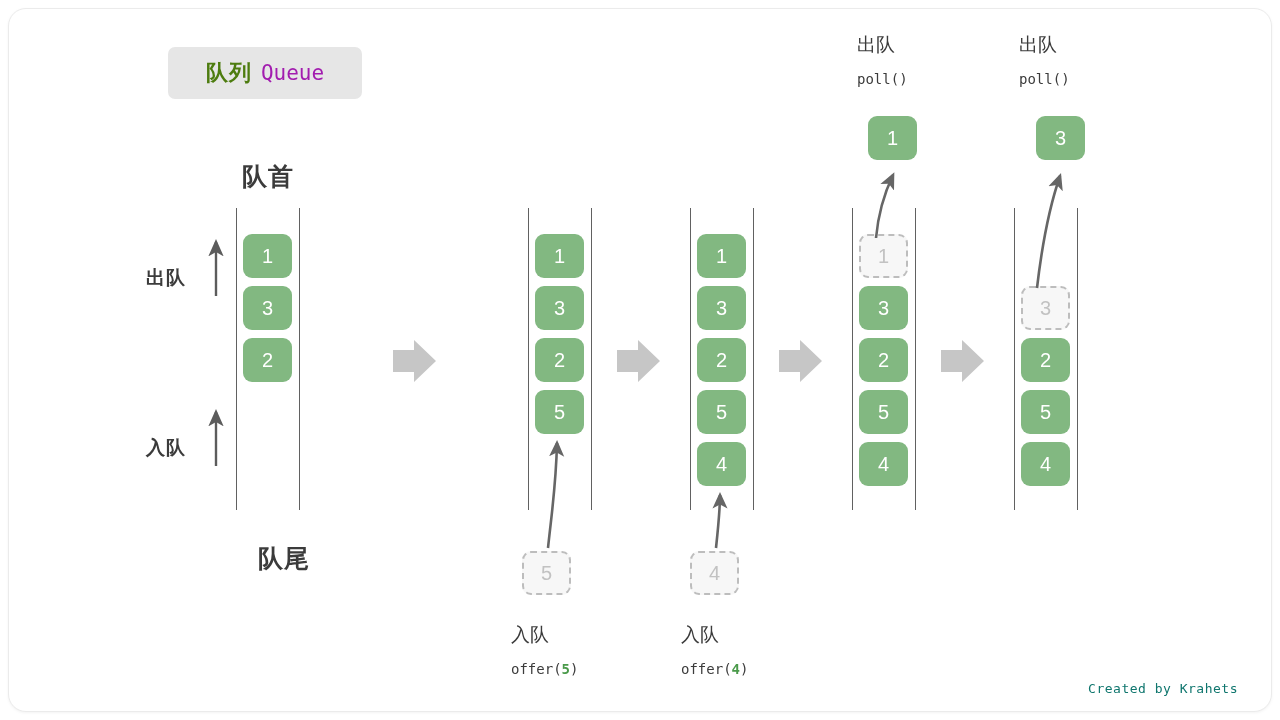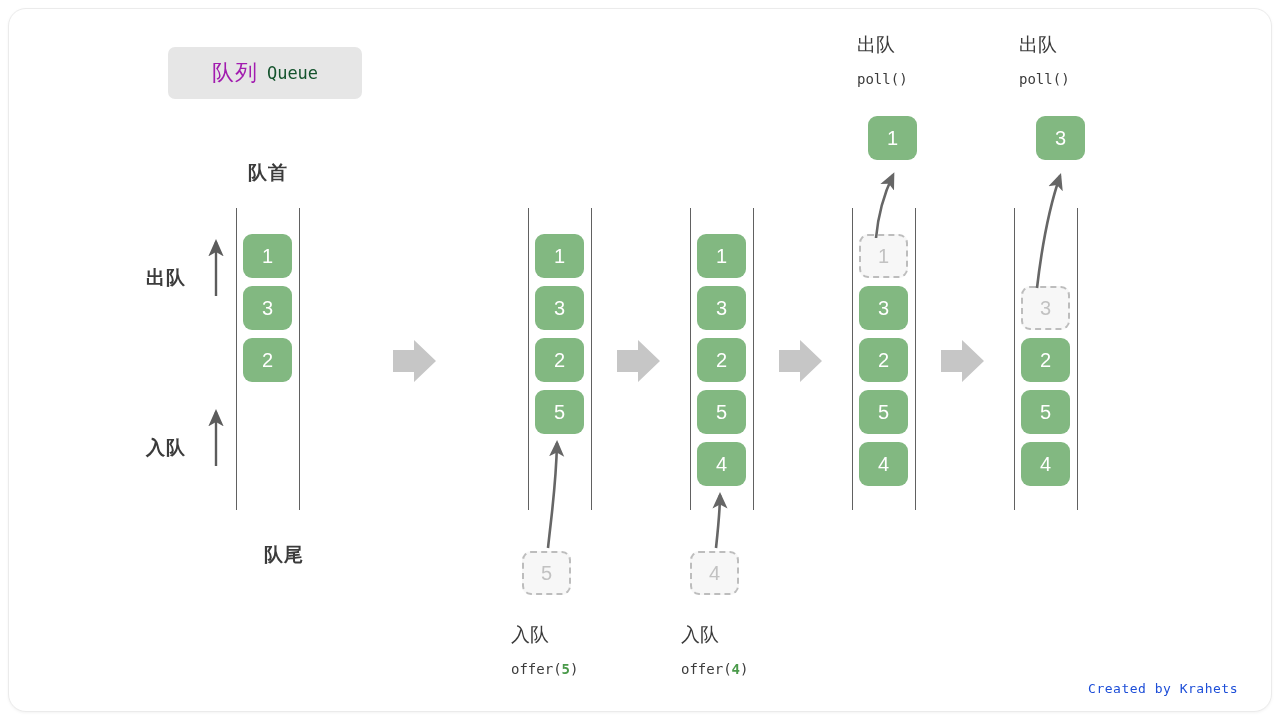--- a/index.html
+++ b/index.html
@@ -38,28 +38,28 @@
     height: 52px;
     background: #e6e6e6;
     border-radius: 7px;
     display: flex;
     align-items: center;
     justify-content: center;
     gap: 9px;
   }
   .title-cn {
     font-size: 22px;
-    font-weight: normal;
-    color: #a21caf;
+    font-weight: bold;
+    color: #4d7c0f;
     letter-spacing: 1px;
   }
   .title-en {
     font-family: "DejaVu Sans Mono", "Liberation Mono", monospace;
-    font-size: 17px;
-    color: #14532d;
+    font-size: 21px;
+    color: #a21caf;
   }
 
   .col {
     position: absolute;
     top: 208px;
     width: 64px;
     height: 302px;
   }
   .rail {
     position: absolute;
@@ -115,21 +115,21 @@
     box-sizing: border-box;
     color: #c2c2c2;
     display: flex;
     align-items: center;
     justify-content: center;
     font-size: 20px;
   }
 
   .hdr-label {
     position: absolute;
-    font-size: 19px;
+    font-size: 25px;
     font-weight: bold;
     color: #3b3b3b;
     text-align: center;
     letter-spacing: 1px;
     white-space: nowrap;
   }
   .side-label {
     position: absolute;
     font-size: 19px;
     font-weight: bold;
@@ -150,21 +150,21 @@
     font-size: 14px;
   }
   .op-label .arg { color: #4a9a4a; font-weight: bold; }
 
   .credit {
     position: absolute;
     right: 42px;
     bottom: 24px;
     font-family: "DejaVu Sans Mono", "Liberation Mono", monospace;
     font-size: 13px;
-    color: #1d4ed8;
+    color: #0f766e;
     letter-spacing: 0.5px;
   }
   svg.overlay {
     position: absolute;
     left: 0; top: 0;
     width: 1280px; height: 720px;
     pointer-events: none;
   }
 </style>
 </head>

